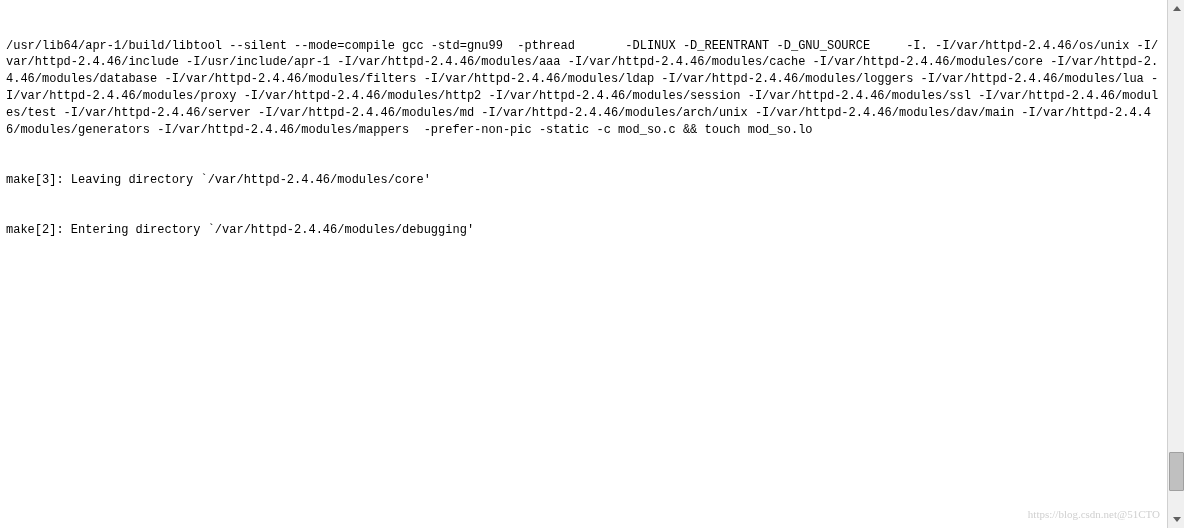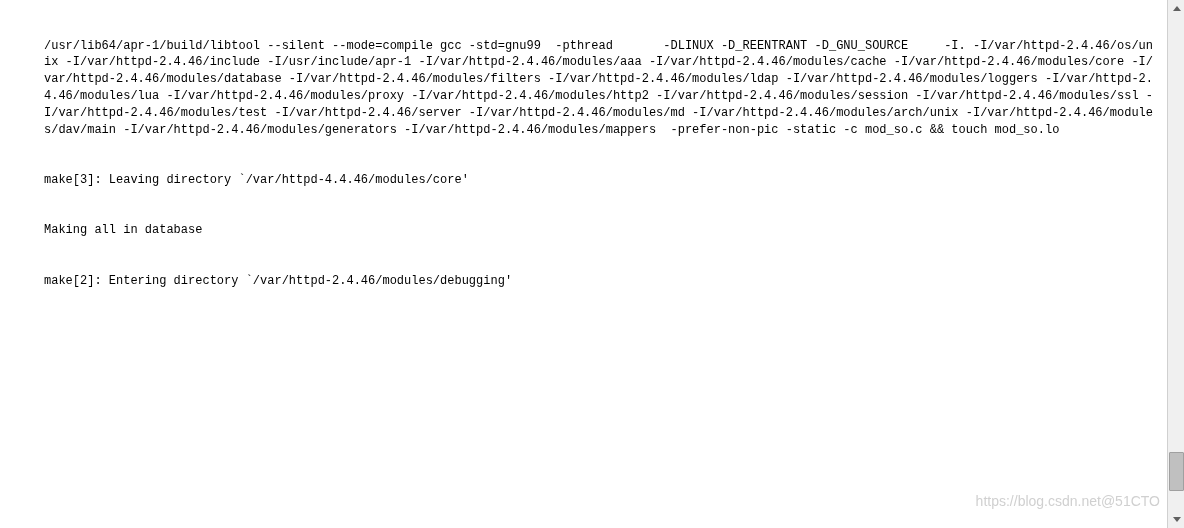--- a/index.html
+++ b/index.html
@@ -19,21 +19,20 @@
       overflow: hidden;
     }
     .terminal {
       padding: 4px 6px;
       white-space: pre-wrap;
       word-break: break-all;
       width: calc(100% - 18px);
     }
     .line {
       display: block;
-      margin-left: 38px;
     }
     .scrollbar {
       position: absolute;
       right: 0;
       top: 0;
       width: 17px;
       height: 100%;
       background: #f0f0f0;
       border-left: 1px solid #d0d0d0;
     }
@@ -57,34 +56,33 @@
     .scroll-thumb {
       position: absolute;
       width: 15px;
       left: 1px;
       background: #c0c0c0;
       border: 1px solid #a0a0a0;
       border-radius: 1px;
     }
     .watermark {
       position: absolute;
-      bottom: 16px;
+      bottom: 6px;
       right: 24px;
-      font-size: 14px;
+      font-size: 11px;
       color: #d0d0d0;
-      font-family: Liberation Sans, sans-serif;
+      font-family: Liberation Serif, serif;
     }
   </style>
 </head>
 <body>
 
 <div class="terminal">
   <span class="line">/usr/lib64/apr-1/build/libtool --silent --mode=compile gcc -std=gnu99  -pthread       -DLINUX -D_REENTRANT -D_GNU_SOURCE     -I. -I/var/httpd-2.4.46/os/unix -I/var/httpd-2.4.46/include -I/usr/include/apr-1 -I/var/httpd-2.4.46/modules/aaa -I/var/httpd-2.4.46/modules/cache -I/var/httpd-2.4.46/modules/core -I/var/httpd-2.4.46/modules/database -I/var/httpd-2.4.46/modules/filters -I/var/httpd-2.4.46/modules/ldap -I/var/httpd-2.4.46/modules/loggers -I/var/httpd-2.4.46/modules/lua -I/var/httpd-2.4.46/modules/proxy -I/var/httpd-2.4.46/modules/http2 -I/var/httpd-2.4.46/modules/session -I/var/httpd-2.4.46/modules/ssl -I/var/httpd-2.4.46/modules/test -I/var/httpd-2.4.46/server -I/var/httpd-2.4.46/modules/md -I/var/httpd-2.4.46/modules/arch/unix -I/var/httpd-2.4.46/modules/dav/main -I/var/httpd-2.4.46/modules/generators -I/var/httpd-2.4.46/modules/mappers  -prefer-non-pic -static -c mod_so.c &amp;&amp; touch mod_so.lo</span>
-  <span class="line">make[3]: Leaving directory `/var/httpd-4.4.46/modules/core'</span>
-  <span class="line">Making all in database</span>
+  <span class="line">make[3]: Leaving directory `/var/httpd-2.4.46/modules/core'</span>
   <span class="line">make[2]: Entering directory `/var/httpd-2.4.46/modules/debugging'</span>
   
   
   
   
   
   
   
   
   

